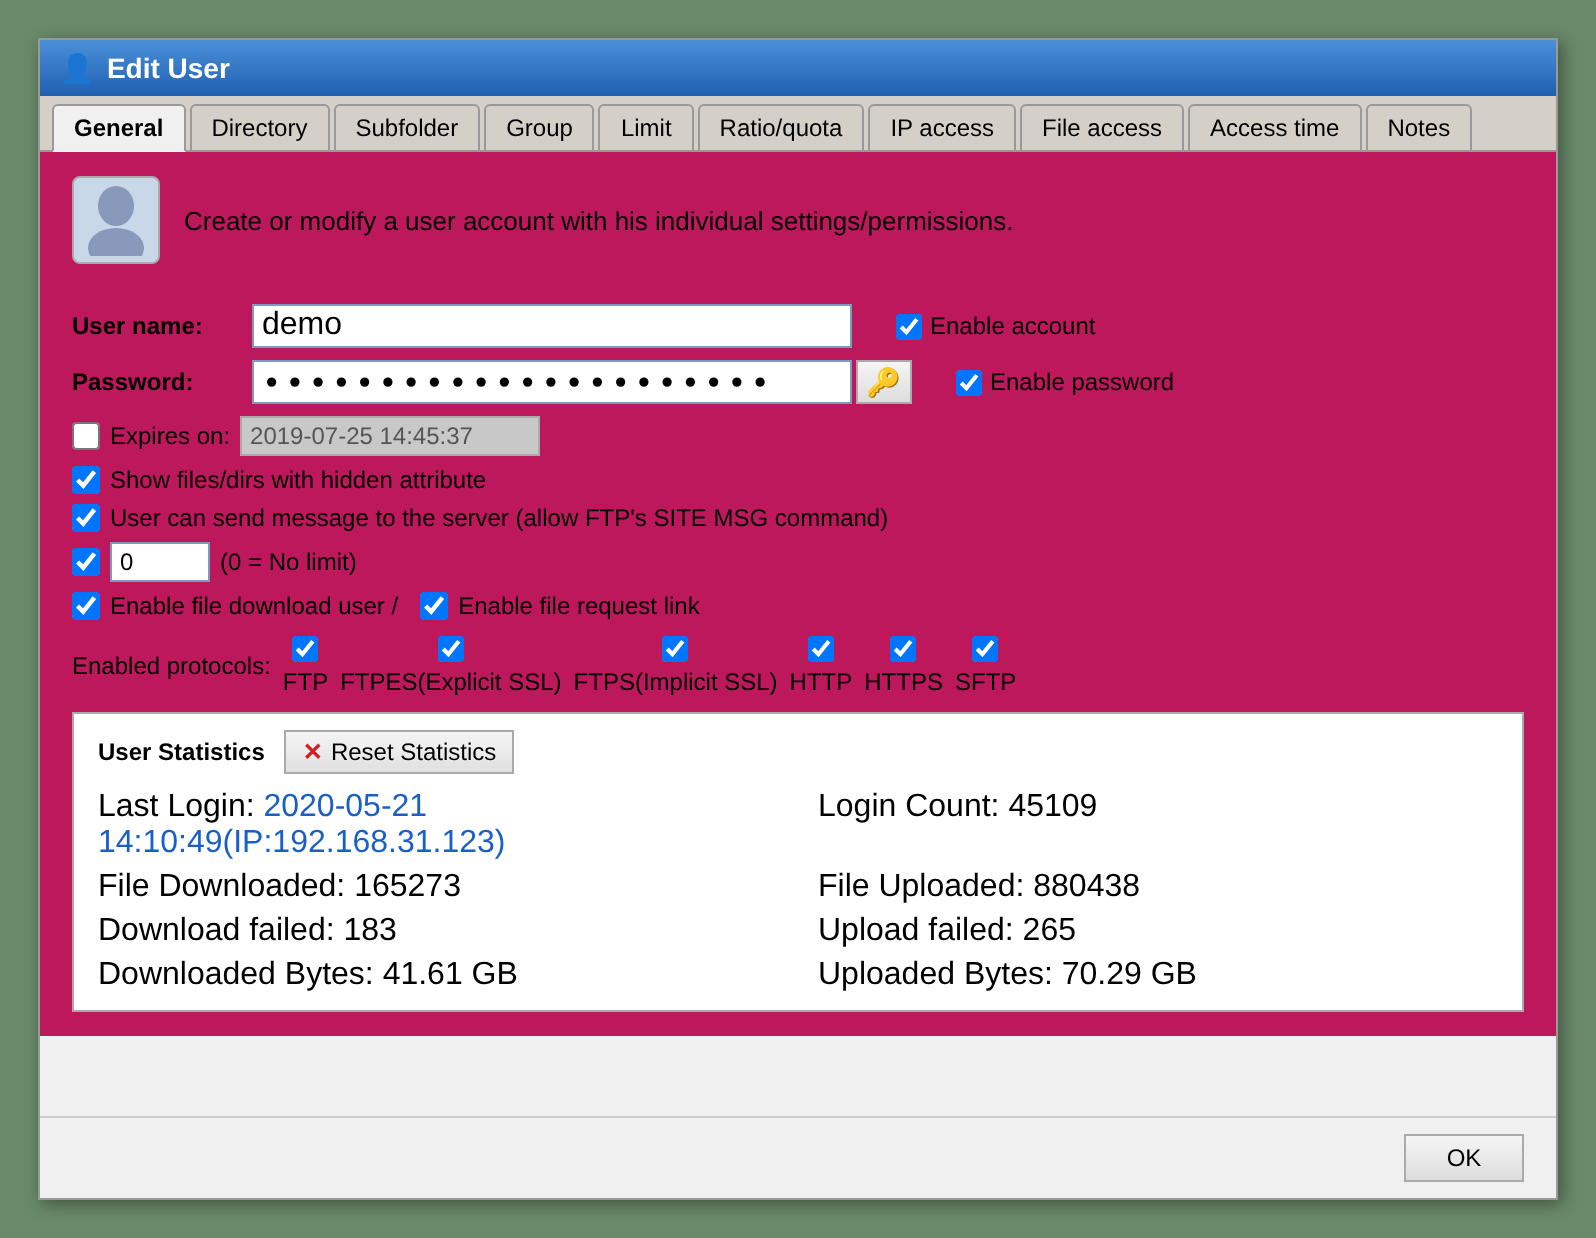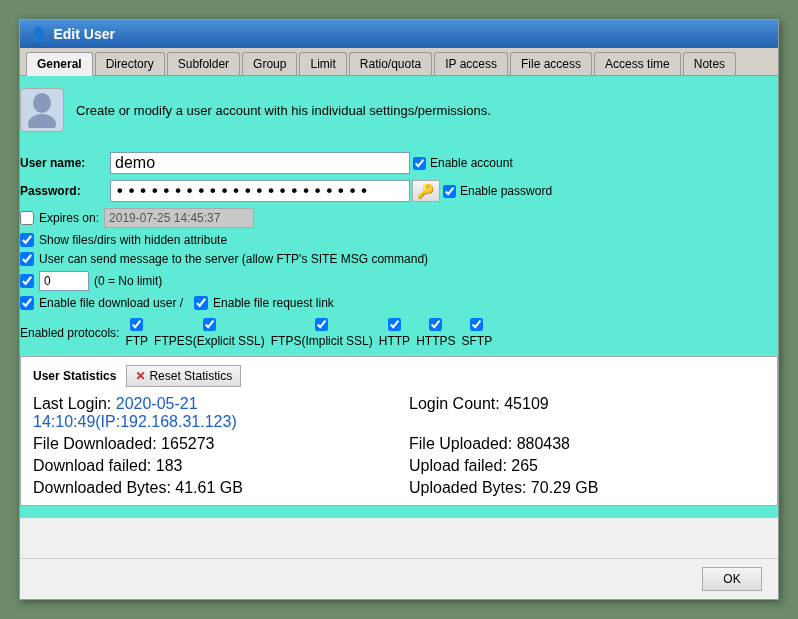--- a/index.html
+++ b/index.html
@@ -48,22 +48,22 @@
       white-space: nowrap;
     }
     .tab.active {
       background: #f0f0f0;
       border-bottom: 1px solid #f0f0f0;
       margin-bottom: -1px;
       font-weight: bold;
       z-index: 1;
     }
     .content {
-      background: #5eead4;
-      padding: 12px 0;
+      background: #be185d;
+      padding: 12px 16px;
     }
     .user-header {
       display: flex;
       align-items: center;
       gap: 12px;
       margin-bottom: 12px;
       padding-bottom: 8px;
     }
     .avatar {
       width: 44px;
@@ -181,21 +181,21 @@
       cursor: pointer;
       margin-left: 2px;
       display: flex;
       align-items: center;
       justify-content: center;
       font-size: 14px;
     }
     .enable-row {
       display: flex;
       align-items: center;
-      margin-left: 3px;
+      margin-left: 22px;
       gap: 4px;
       font-size: 12px;
     }
     .dialog-footer {
       display: flex;
       justify-content: flex-end;
       padding: 8px 16px;
       background: #f0f0f0;
       border-top: 1px solid #ccc;
       margin-top: 40px;

